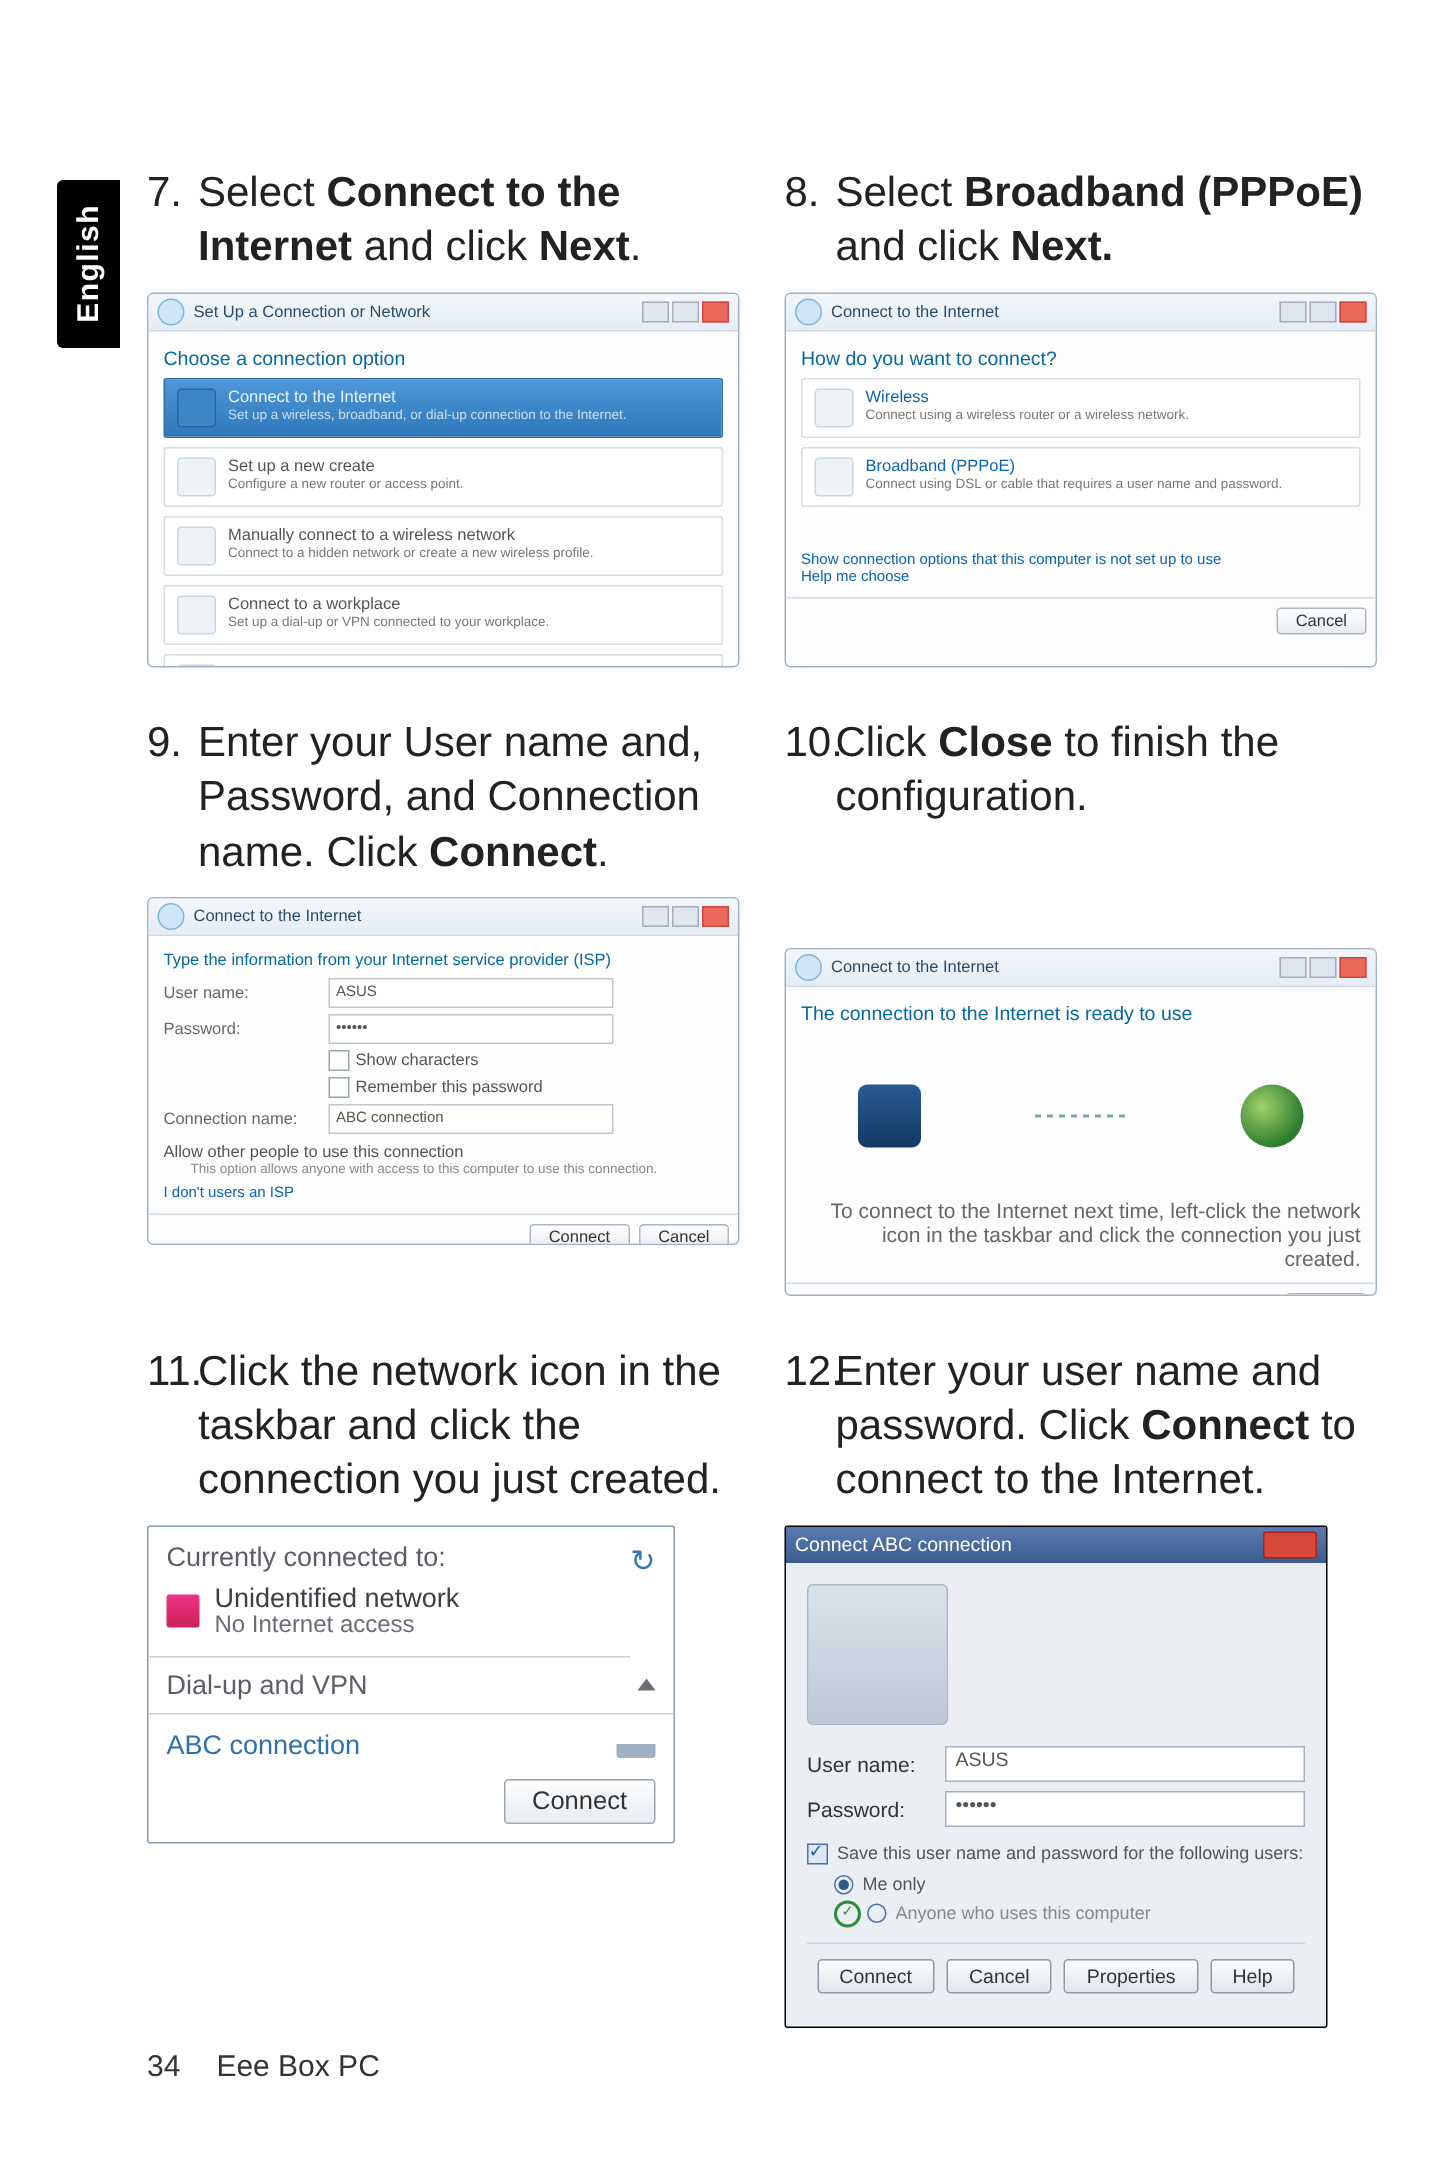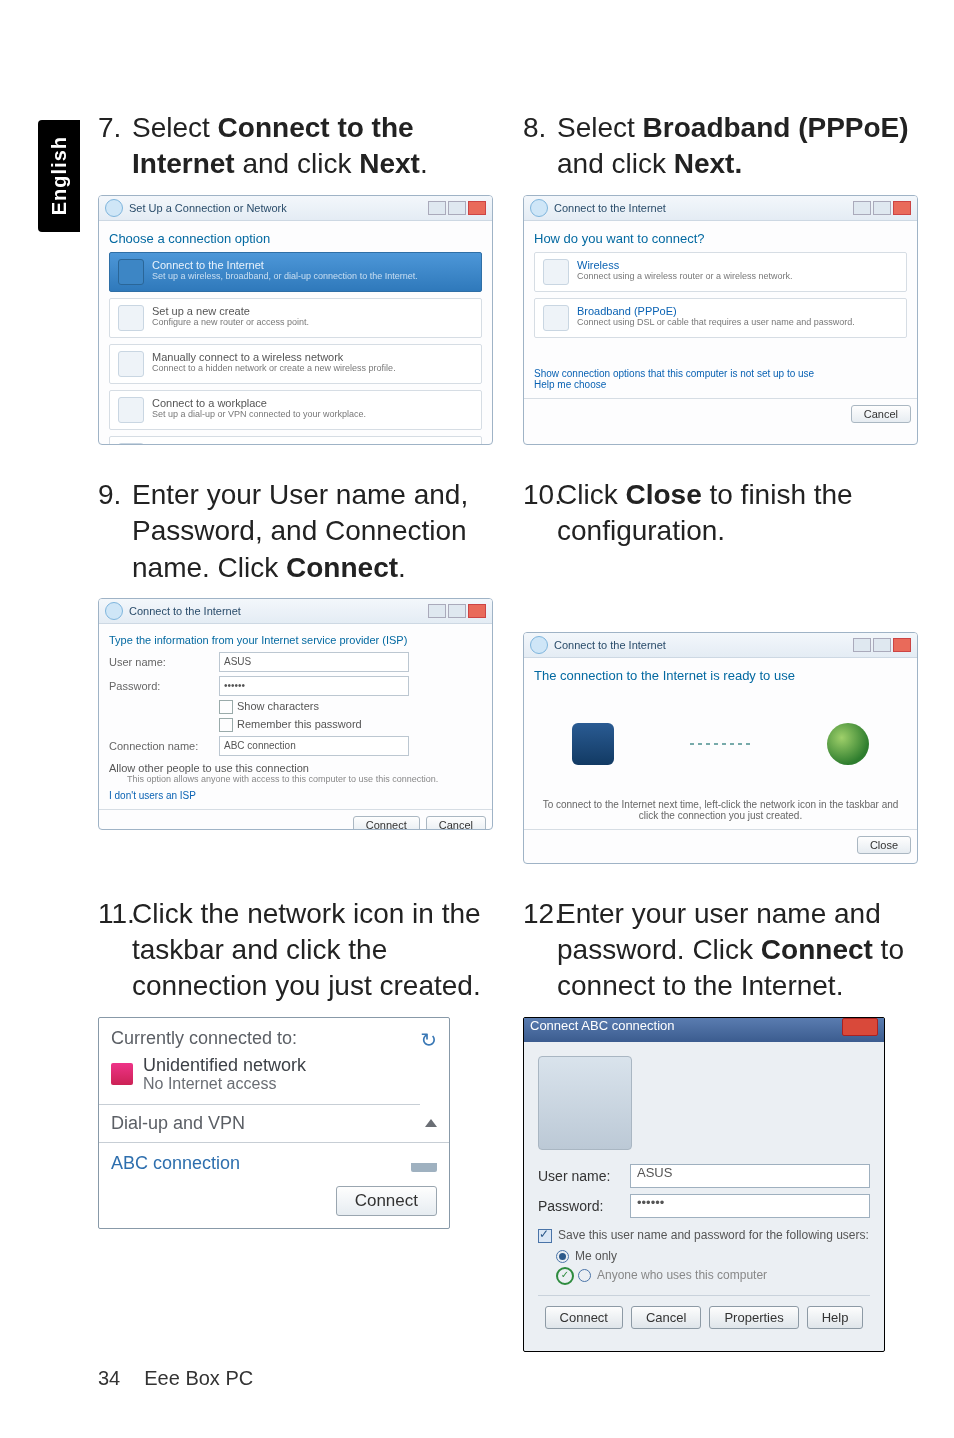--- a/index.html
+++ b/index.html
@@ -57,21 +57,21 @@
 .flyout .fnet .ft .l2{font-size:16px;color:#6a6e74}
 .flyout .fsec{padding:8px 12px;border-bottom:1px solid #c7ced5;color:#5b5f65;display:flex;justify-content:space-between;align-items:center}
 .flyout .arw{width:0;height:0;border-left:6px solid transparent;border-right:6px solid transparent;border-bottom:8px solid #6a6e74}
 .flyout .frow{padding:10px 12px 12px;display:flex;justify-content:space-between;align-items:center;color:#2e6fae}
 .flyout .sigs{width:26px;height:18px;background:linear-gradient(to top,#9fb1c0 50%,transparent 50%);border-radius:2px}
 .flyout .fbtns{padding:0 12px 12px;display:flex;justify-content:flex-end}
 .flyout .cbtn{border:1px solid #9aa6b0;background:linear-gradient(#fefefe,#e6ecf1);border-radius:3px;padding:4px 18px;font-size:17px;color:#333}
 
 
 .cred{border:1px solid #000;border-radius:2px;width:360px;background:#ebeff3;font-size:14px;color:#333}
-.cred .ct{height:24px;background:linear-gradient(#5a7cb0,#3b5c8f);color:#fff;display:flex;align-items:flex-start;justify-content:space-between;padding:0 6px;font-size:13px}
+.cred .ct{height:24px;background:linear-gradient(#5a7cb0,#3b5c8f);color:#fff;display:flex;align-items:center;justify-content:space-between;padding:0 6px;font-size:13px}
 .cred .ct .cx{width:34px;height:16px;background:#d9493a;border:1px solid #a22;border-radius:2px}
 .cred .body{padding:10px 14px}
 .cred .av{width:92px;height:92px;background:linear-gradient(#d9e3ec,#bcc9d6);border:1px solid #a9b6c2;border-radius:4px;margin:4px 0 14px}
 .cred .crow{display:flex;align-items:center;margin:6px 0}
 .cred .crow label{width:92px;color:#333}
 .cred .crow .cinp{flex:1;height:22px;border:1px solid #9fb0bf;background:#fff;padding:0 6px;font-size:13px;color:#555}
 .cred .hint{font-size:12px;color:#555}
 .cred .hint .chkbox{display:inline-block;width:12px;height:12px;border:1px solid #4a74a8;background:#dbe7f5;margin-right:6px;vertical-align:middle;position:relative}
 .cred .hint .chkbox.ck::after{content:"✓";position:absolute;left:0;top:-3px;font-size:12px;color:#2d5a8b}
 .cred .rad{display:inline-block;width:11px;height:11px;border:1px solid #4a74a8;border-radius:50%;margin-right:6px;vertical-align:middle;position:relative}
@@ -252,21 +252,21 @@
                 <i></i>
               </span>
             </div>
           <div class="inner">
             <div class="head">The connection to the Internet is ready to use</div>
             <div class="center-area">
               <div class="ico-big ico-mon"></div>
               <div style="width:60px;height:2px;background:repeating-linear-gradient(90deg,#7aa,#7aa 4px,transparent 4px,transparent 8px)"></div>
               <div class="ico-big ico-globe"></div>
             </div>
-            <div style="font-size:10px;color:#666;text-align:center">To connect to the Internet next time, left-click the network icon in the taskbar and click the connection you just created.</div>
+            <div style="font-size:14px;color:#666;text-align:right">To connect to the Internet next time, left-click the network icon in the taskbar and click the connection you just created.</div>
           </div>
           <div class="foot">
               <span class="btn">Close</span>
             </div>
         </div>
       </div>
     </div>
 
     <div class="two-col step-block" style="margin-top:22px">
       <div class="col">

